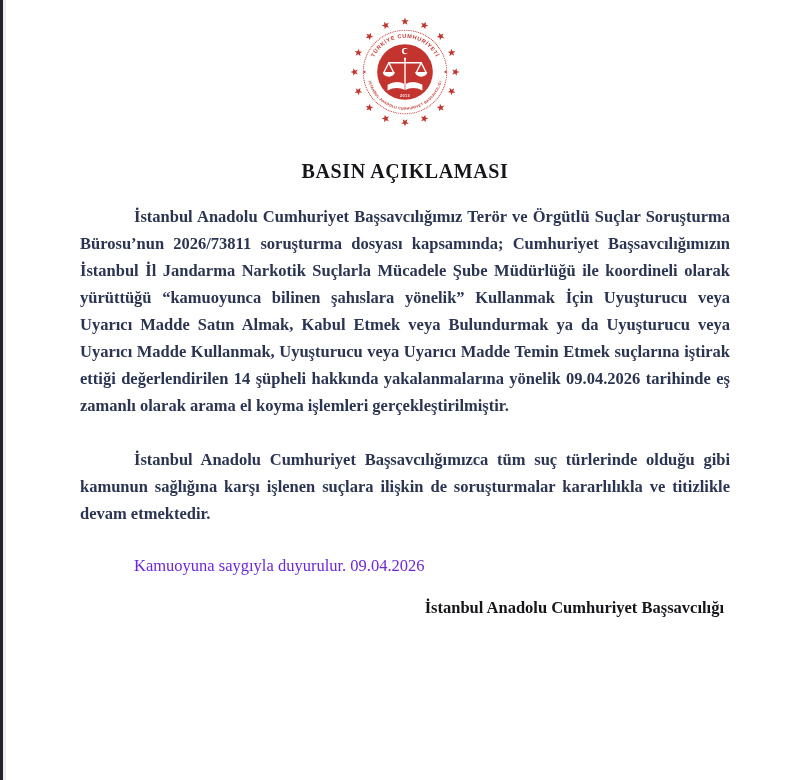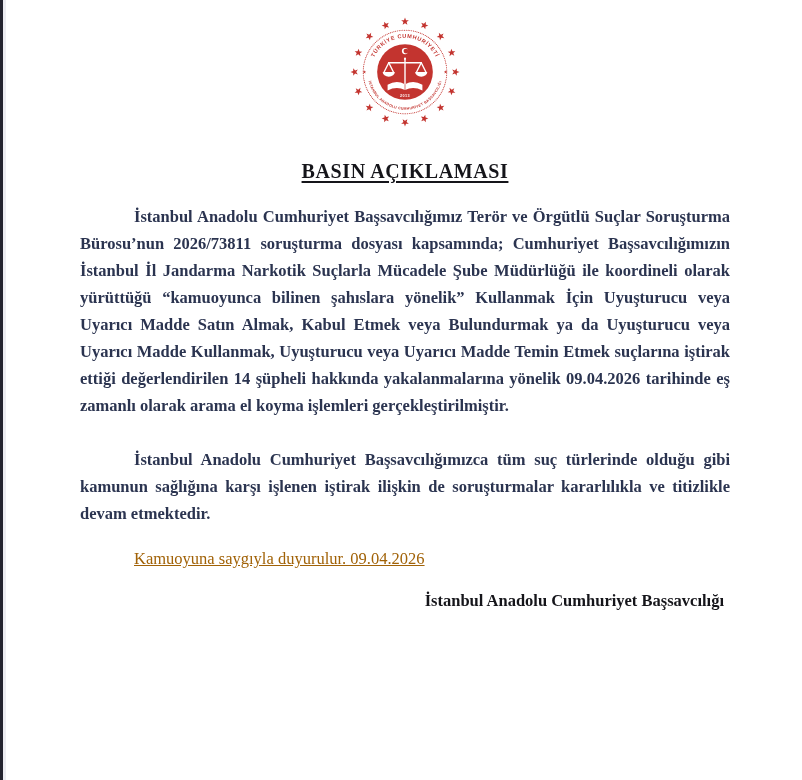--- a/index.html
+++ b/index.html
@@ -48,45 +48,43 @@
     letter-spacing: 0.4px;
     line-height: 33px;
   }
   .press-heading {
     margin-top: 26px;
     text-align: center;
     font-weight: bold;
     font-size: 20px;
     letter-spacing: 0.6px;
     color: #15151a;
-    text-decoration: underline;
     text-underline-offset: 3px;
     text-decoration-thickness: 2px;
   }
   .body-text {
     margin-top: 20px;
     color: #2b3450;
     font-size: 16.5px;
     line-height: 27px;
   }
   .body-text p {
     margin: 0;
     text-align: justify;
     text-indent: 54px;
     font-weight: bold;
   }
   .body-text p + p {
     margin-top: 27px;
   }
   .closing-line {
-    margin-top: 22px;
+    margin-top: 29px;
     text-indent: 54px;
-    color: #a16207;
+    color: #6d28d9;
     font-size: 16.5px;
-    text-decoration: underline;
   }
   .signature {
     margin-top: 22px;
     text-align: right;
     font-weight: bold;
     font-size: 16.5px;
     color: #15151a;
     padding-right: 6px;
   }
 </style>
@@ -165,21 +163,21 @@
 
         <text x="100" y="143.5" text-anchor="middle" font-family="Liberation Sans, sans-serif" font-size="6.5" font-weight="bold" fill="#ffffff" letter-spacing="0.6">2013</text>
       </svg>
     </div>
 
 
     <div class="press-heading">BASIN AÇIKLAMASI</div>
 
     <div class="body-text">
       <p>İstanbul Anadolu Cumhuriyet Başsavcılığımız Terör ve Örgütlü Suçlar Soruşturma Bürosu’nun 2026/73811 soruşturma dosyası kapsamında; Cumhuriyet Başsavcılığımızın İstanbul İl Jandarma Narkotik Suçlarla Mücadele Şube Müdürlüğü ile koordineli olarak yürüttüğü “kamuoyunca bilinen şahıslara yönelik” Kullanmak İçin Uyuşturucu veya Uyarıcı Madde Satın Almak, Kabul Etmek veya Bulundurmak ya da Uyuşturucu veya Uyarıcı Madde Kullanmak, Uyuşturucu veya Uyarıcı Madde Temin Etmek suçlarına iştirak ettiği değerlendirilen 14 şüpheli hakkında yakalanmalarına yönelik 09.04.2026 tarihinde eş zamanlı olarak arama el koyma işlemleri gerçekleştirilmiştir.</p>
-      <p>İstanbul Anadolu Cumhuriyet Başsavcılığımızca tüm suç türlerinde olduğu gibi kamunun sağlığına karşı işlenen iştirak ilişkin de soruşturmalar kararlılıkla ve titizlikle devam etmektedir.</p>
+      <p>İstanbul Anadolu Cumhuriyet Başsavcılığımızca tüm suç türlerinde olduğu gibi kamunun sağlığına karşı işlenen suçlara ilişkin de soruşturmalar kararlılıkla ve titizlikle devam etmektedir.</p>
     </div>
 
     <div class="closing-line">Kamuoyuna saygıyla duyurulur. 09.04.2026</div>
 
     <div class="signature">İstanbul Anadolu Cumhuriyet Başsavcılığı</div>
 
   </div>
 </div>
 
 </body></html>

